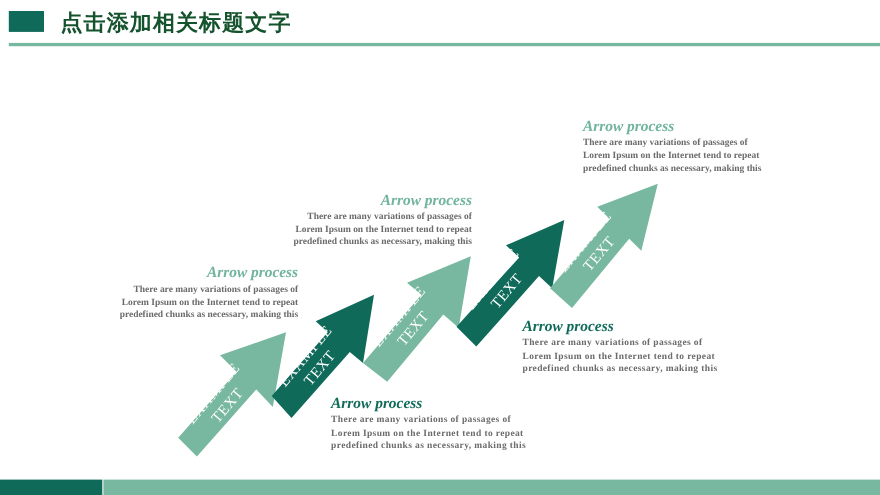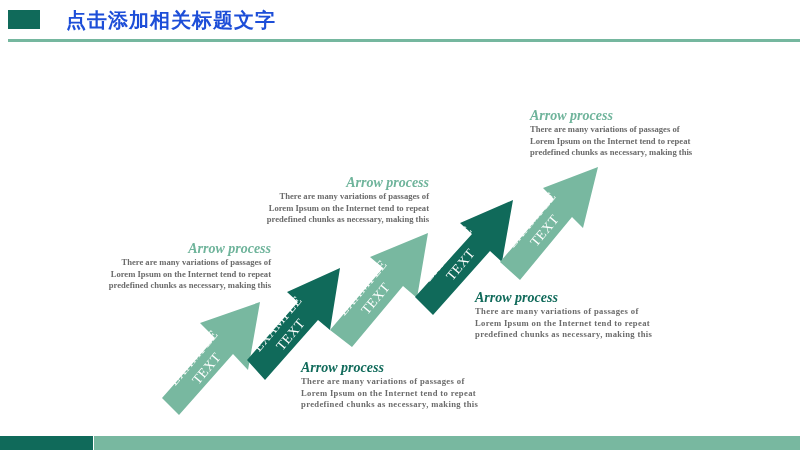--- a/index.html
+++ b/index.html
@@ -1,18 +1,18 @@
 <!DOCTYPE html>
 <html><head>
 <meta charset="utf-8">
 <style>
   html,body{margin:0;padding:0;}
   body{width:800px;height:450px;position:relative;overflow:hidden;background:#ffffff;font-family:"Liberation Serif",serif;}
   .hdr-square{position:absolute;left:8px;top:10px;width:32px;height:19px;background:#106a5a;}
-  .hdr-title{position:absolute;left:66px;top:7px;font-family:"DejaVu Sans",sans-serif;font-weight:bold;font-size:20px;color:#1d4ed8;letter-spacing:1px;line-height:26px;white-space:nowrap;}
+  .hdr-title{position:absolute;left:55px;top:7px;font-family:"DejaVu Sans",sans-serif;font-weight:bold;font-size:20px;color:#14532d;letter-spacing:1px;line-height:26px;white-space:nowrap;}
   .hdr-line{position:absolute;left:8px;top:39px;width:792px;height:3px;background:#75b79f;}
   .footer-dark{position:absolute;left:0;top:436px;width:93px;height:14px;background:#106a5a;}
   .footer-light{position:absolute;left:94px;top:436px;width:706px;height:14px;background:#78b8a0;}
   svg.arrows{position:absolute;left:0;top:0;}
   .lbl{position:absolute;width:90px;margin-left:-45px;margin-top:-18px;text-align:center;color:#ffffff;font-family:"Liberation Serif",serif;font-size:13.5px;line-height:17px;transform:rotate(-50deg);white-space:nowrap;letter-spacing:0.5px;}
   .blk{position:absolute;width:200px;}
   .blk .h{font-family:"Liberation Serif",serif;font-weight:bold;font-size:14px;line-height:16px;font-style:italic;}
   .blk .t{font-family:Liberation Serif, serif;font-weight:bold;font-size:8.6px;line-height:11.5px;color:#6b6b6b;}
   .blk.right{text-align:right;}
   .blk.left{text-align:left;}

